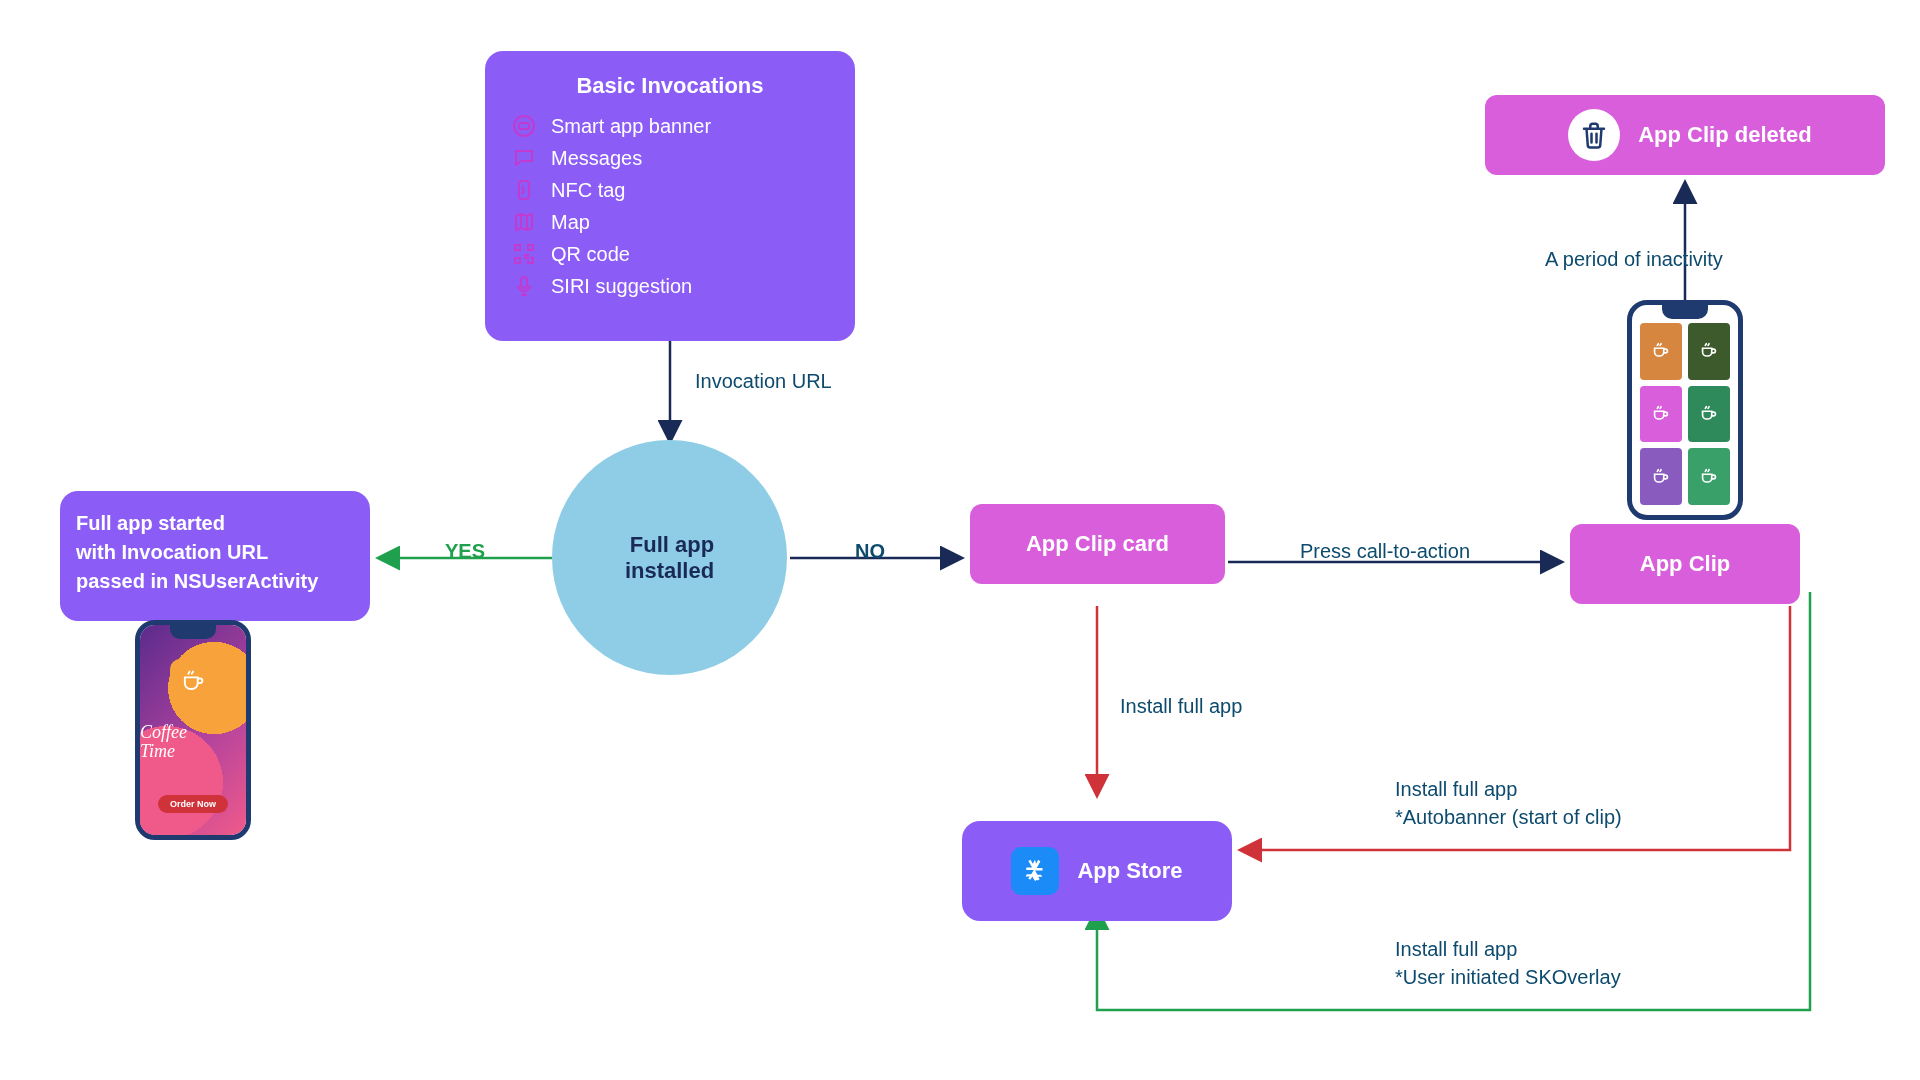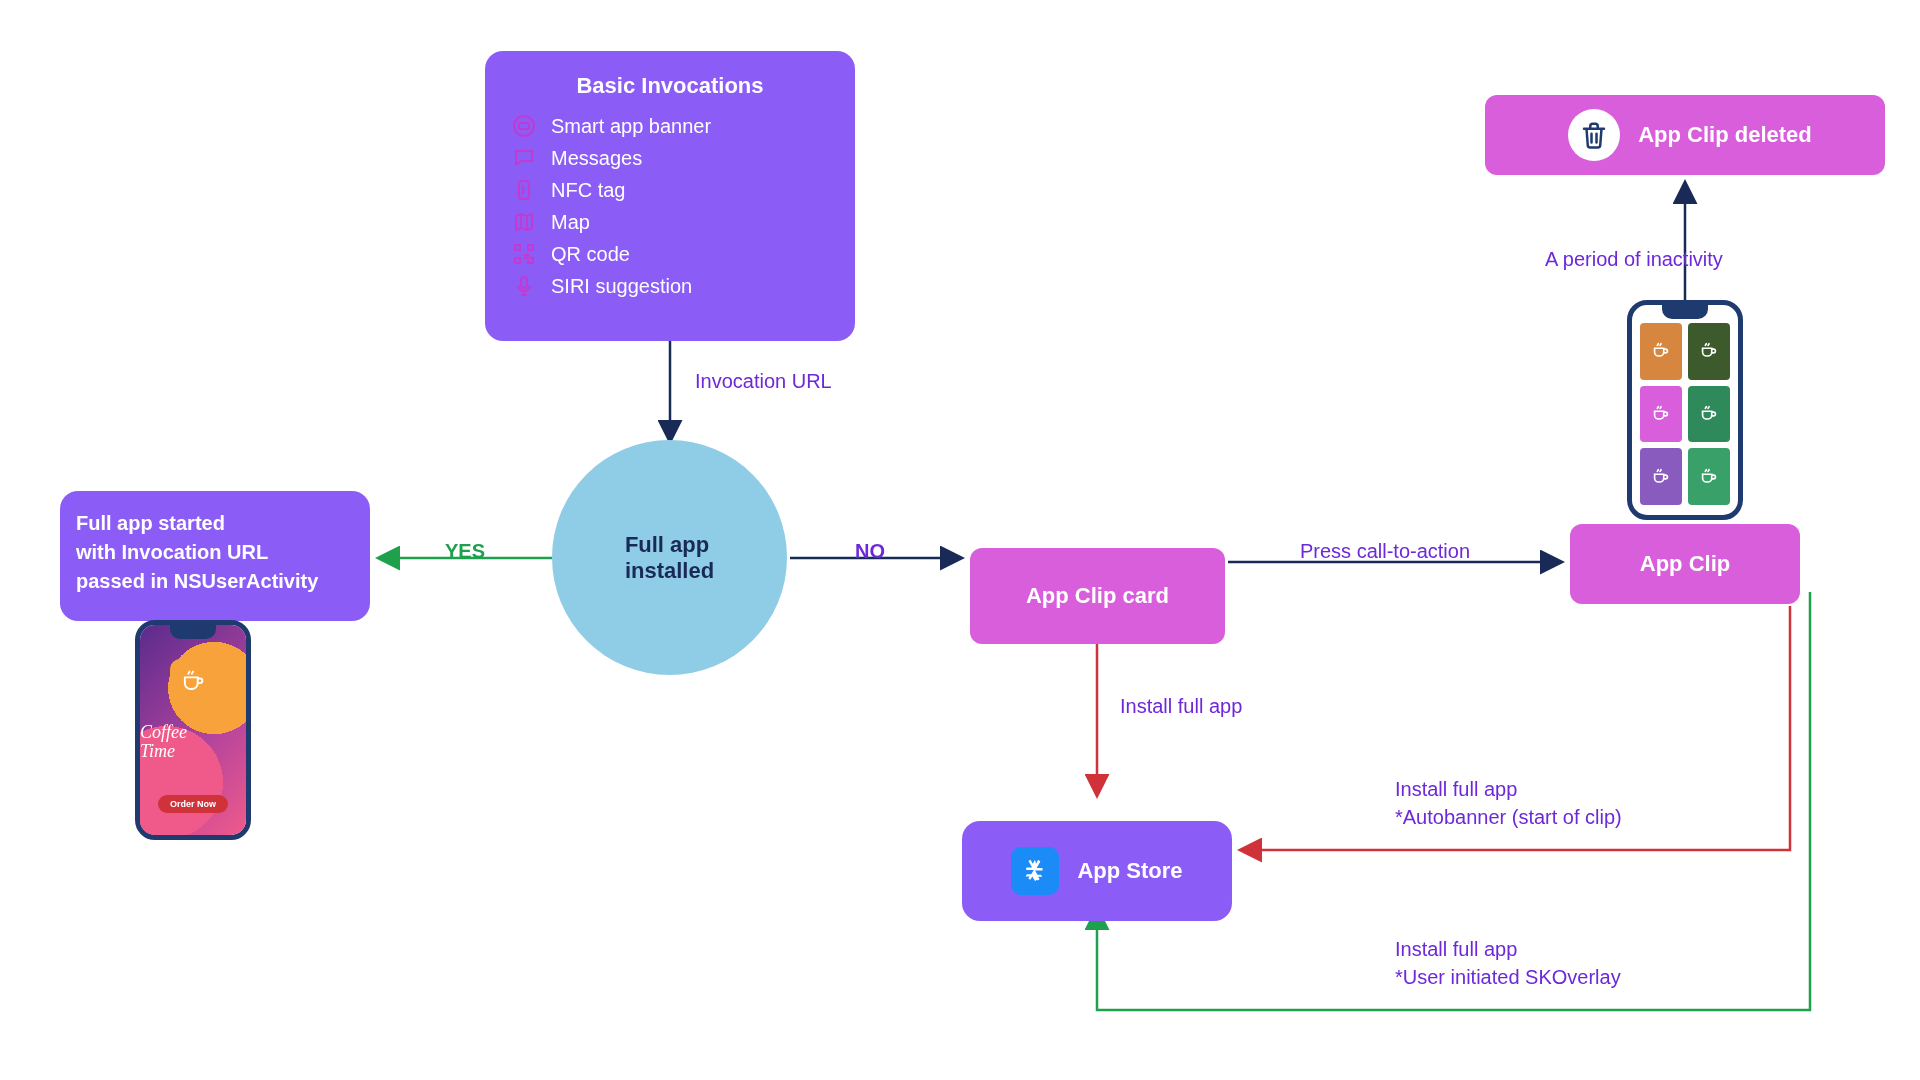--- a/index.html
+++ b/index.html
@@ -36,60 +36,60 @@
     font-weight: 600;
     font-size: 22px;
   }
   .circle-blue {
     position: absolute;
     background: #8fcde6;
     border-radius: 50%;
     display: flex;
     align-items: center;
     justify-content: center;
-    text-align: left;
+    text-align: right;
     color: #1a2a57;
     font-weight: 700;
     font-size: 22px;
   }
 
   
   #invocations { left: 485px; top: 30px; width: 370px; height: 290px; padding: 22px 26px 18px; }
   #invocations .title { font-weight: 700; font-size: 22px; text-align: center; margin-bottom: 14px; }
   #invocations .item { display: flex; align-items: center; gap: 14px; font-size: 20px; margin: 6px 0; }
   #invocations .icon { width: 26px; height: 26px; display:flex; align-items:center; justify-content:center; }
 
   
   #fullapp-started { left: 60px; top: 470px; width: 310px; height: 130px; padding: 18px 16px; font-size: 20px; font-weight: 600; line-height: 1.45; }
 
   
   #decision { left: 552px; top: 440px; width: 235px; height: 235px; }
 
   
-  #appclip-card { left: 970px; top: 548px; width: 255px; height: 96px; }
+  #appclip-card { left: 970px; top: 504px; width: 255px; height: 80px; }
 
   
   #appclip { left: 1570px; top: 524px; width: 230px; height: 80px; }
 
   
   #appclip-deleted { left: 1485px; top: 95px; width: 400px; height: 80px; padding-left: 10px; justify-content: center; gap: 18px; }
   #appclip-deleted .icon-circle {
     width: 52px; height: 52px; background:#fff; border-radius:50%;
     display:flex; align-items:center; justify-content:center;
   }
 
   
   #appstore { left: 962px; top: 800px; width: 270px; height: 100px; display:flex; align-items:center; justify-content:center; gap:18px; font-size:22px; font-weight:700; }
   #appstore .as-icon {
     width: 48px; height: 48px; background:#1b8bf8; border-radius:10px;
     display:flex; align-items:center; justify-content:center;
   }
 
   
-  .label { position: absolute; font-size: 20px; color:#6d28d9; }
+  .label { position: absolute; font-size: 20px; color:#0c4a6e; }
   .label.green { color:#1fa04d; font-weight:700; }
   .label.no { font-weight:700; }
   .label.multi { line-height:1.4; }
 
   
   .phone {
     position: absolute;
     width: 116px; height: 220px;
     border: 5px solid #1f3a6e;
     border-radius: 20px;

